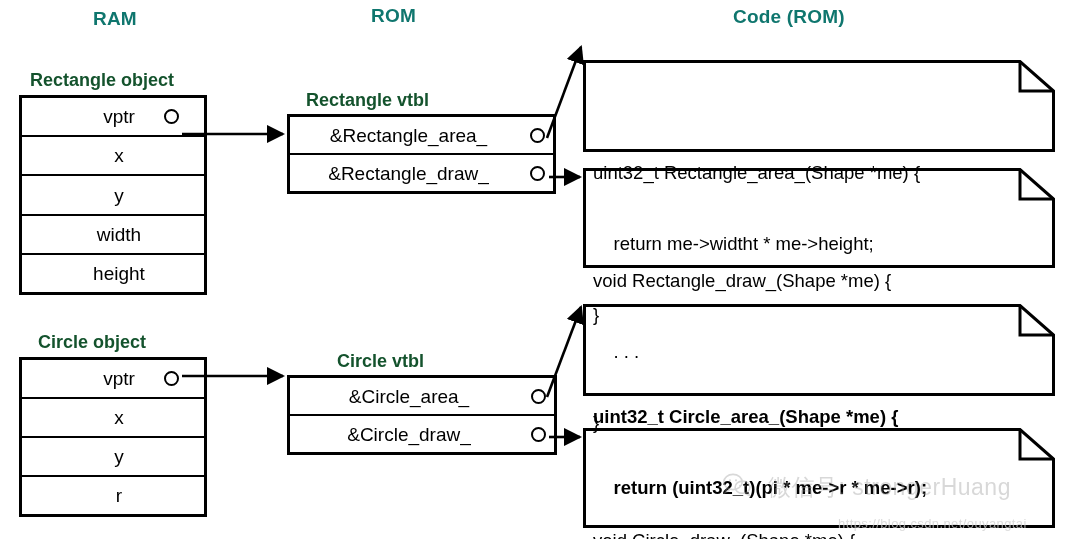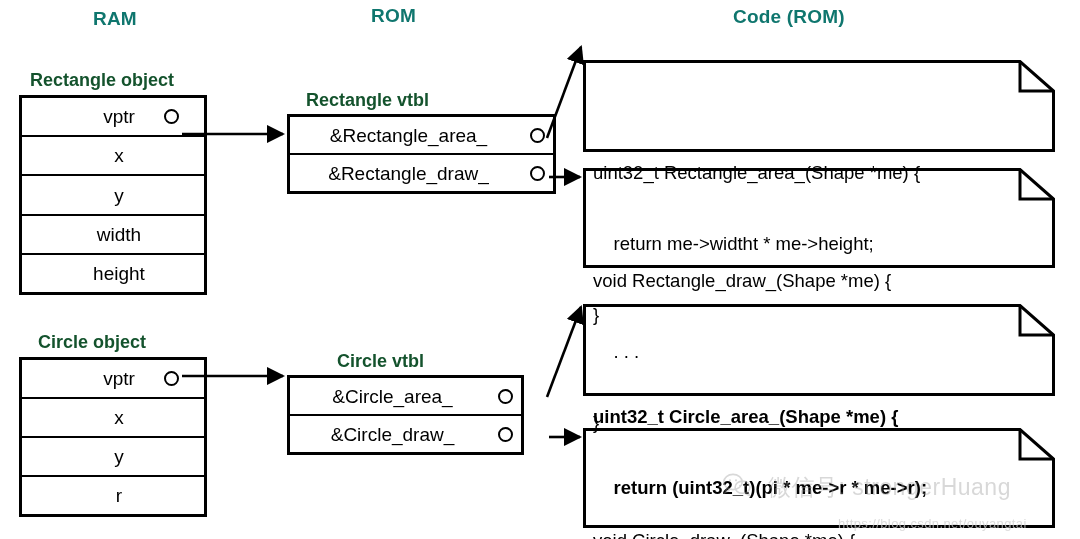--- a/index.html
+++ b/index.html
@@ -214,21 +214,21 @@
       <span class="cell-label">&amp;Rectangle_area_</span>
       <span class="ptr-dot" style="right:8px; top:50%; margin-top:-7.5px;"></span>
     </div>
     <div class="vtbl-row">
       <span class="cell-label">&amp;Rectangle_draw_</span>
       <span class="ptr-dot" style="right:8px; top:50%; margin-top:-7.5px;"></span>
     </div>
   </div>
 
   <div class="box-title" style="left:337px; top:351px;">Circle vtbl</div>
-  <div class="vtbl-table" style="left:287px; top:375px; width:237px; height:80px;">
+  <div class="vtbl-table" style="left:287px; top:375px; width:270px; height:80px;">
     <div class="vtbl-row">
       <span class="cell-label">&amp;Circle_area_</span>
       <span class="ptr-dot" style="right:8px; top:50%; margin-top:-7.5px;"></span>
     </div>
     <div class="vtbl-row">
       <span class="cell-label">&amp;Circle_draw_</span>
       <span class="ptr-dot" style="right:8px; top:50%; margin-top:-7.5px;"></span>
     </div>
   </div>
 

